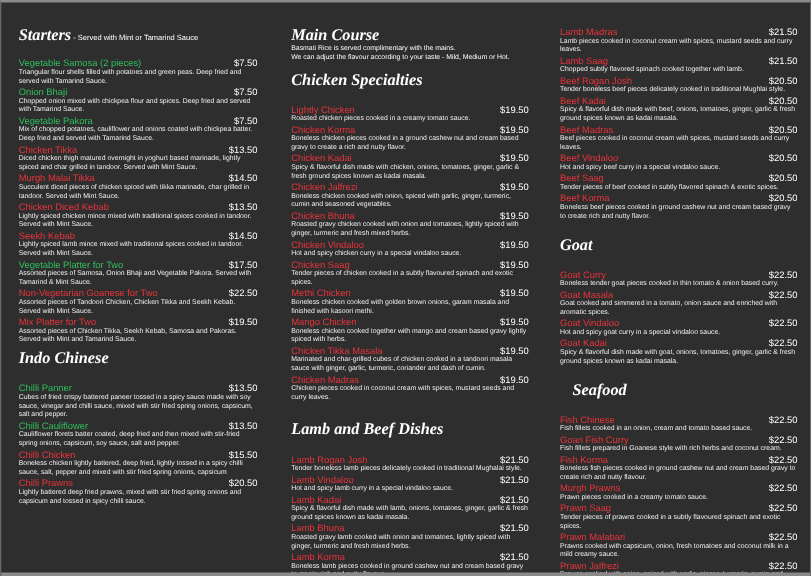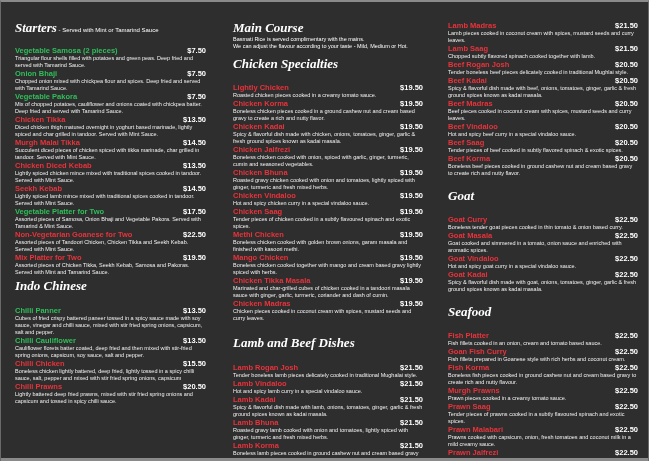--- a/index.html
+++ b/index.html
@@ -28,24 +28,24 @@
     font-family:"Liberation Serif", serif; font-style:italic; font-weight:bold;
     color:#ffffff; font-size:13px; margin:0;
   }
   .section-title .sub {
     font-family:"Liberation Sans", sans-serif; font-style:normal; font-weight:normal;
     font-size:6px;
   }
   .section-note { color:#fff; font-size:5.5px; line-height:7px; }
   .item { margin:0; }
   .item-head { display:flex; justify-content:space-between; align-items:baseline; height:9px; }
-  .item-name { font-weight:bold; font-size:7.5px; line-height:9px; }
+  .item-name { font-weight:normal; font-size:7.5px; line-height:9px; }
   .item-name.veg { color:#2fbf5a; }
   .item-name.nonveg { color:#e8333b; }
-  .item-price { color:#fff; font-weight:bold; font-size:7.5px; line-height:9px; white-space:pre; }
+  .item-price { color:#fff; font-weight:normal; font-size:7.5px; line-height:9px; white-space:pre; }
   .item-desc { color:#f2f2f2; font-size:5.5px; line-height:7px; }
 </style>
 </head>
 <body>
 
 <div class="menu">
 
   <div class="col col1" style="top:18px;">
     <div class="section-title" style="margin-bottom:10px;">
       <span>Starters</span><span class="sub"> - Served with Mint or Tamarind Sauce</span>
@@ -366,25 +366,25 @@
         </div>
         <div class="item">
           <div class="item-head">
             <span class="item-name nonveg">Goat Kadai</span>
             <span class="item-price">$22.50</span>
           </div>
           <div class="item-desc">Spicy &amp; flavorful dish made with goat, onions, tomatoes, ginger, garlic &amp; fresh ground spices known as kadai masala.</div>
         </div>
       </div>
 
-    <div class="section-title" style="margin-top:11px;margin-bottom:11px;">Seafood</div>
-    <div>
-        <div class="item">
-          <div class="item-head">
-            <span class="item-name nonveg">Fish Platter</span>
+    <div class="section-title" style="margin-top:11px;margin-bottom:11px;margin-left:10px;">Seafood</div>
+    <div>
+        <div class="item">
+          <div class="item-head">
+            <span class="item-name nonveg">Fish Chinese</span>
             <span class="item-price">$22.50</span>
           </div>
           <div class="item-desc">Fish fillets cooked in an onion, cream and tomato based sauce.</div>
         </div>
         <div class="item">
           <div class="item-head">
             <span class="item-name nonveg">Goan Fish Curry</span>
             <span class="item-price">$22.50</span>
           </div>
           <div class="item-desc">Fish fillets prepared in Goanese style with rich herbs and coconut cream.</div>

